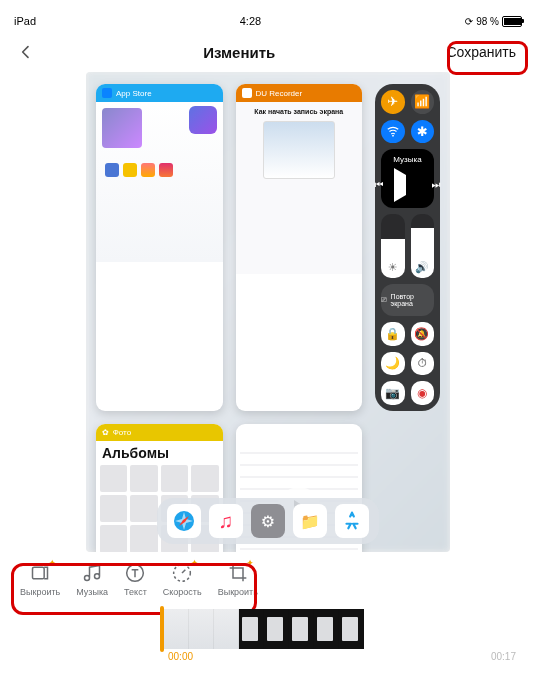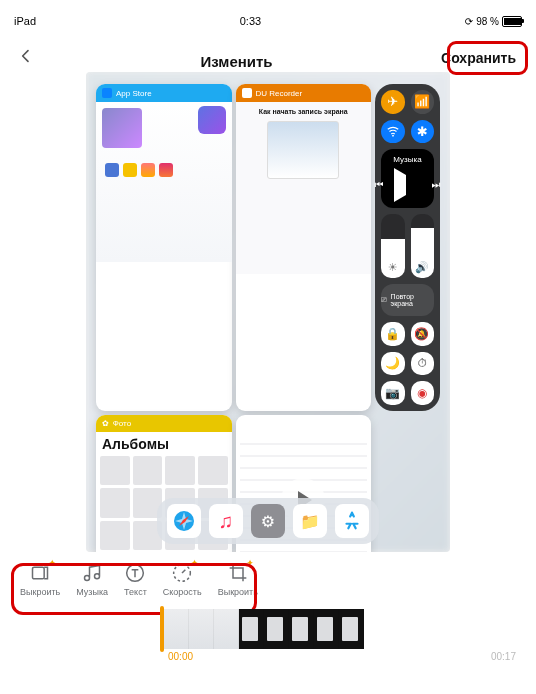--- a/index.html
+++ b/index.html
@@ -1,27 +1,27 @@
 <!DOCTYPE html>
 <html><head>
 <meta charset="utf-8">
 <style>
 html,body{margin:0;padding:0;font-family:-apple-system,BlinkMacSystemFont,"Helvetica Neue",Arial,sans-serif;background:#fff;color:#333}
 .screen{width:536px;height:694px;margin:8px auto;position:relative;box-sizing:border-box;overflow:hidden}
 .status-bar{display:flex;align-items:center;height:22px;padding:2px 14px;font-size:11px;color:#000;background:#fff}
 .status-bar .center{flex:1;text-align:center}
 .status-bar .right{display:flex;align-items:center;gap:3px;font-size:10px}
-.nav-bar{display:flex;align-items:flex-end;height:36px;padding:0 12px;background:#fff}
+.nav-bar{display:flex;align-items:center;height:36px;padding:0 12px;background:#fff}
 .nav-title{flex:1;text-align:center;font-size:15px;font-weight:600;color:#111}
 .back-btn{width:28px;height:28px;display:flex;align-items:center;justify-content:center;color:#555;font-size:22px;font-weight:300}
-.save-btn{font-size:14px;color:#111;font-weight:700;padding:4px 8px}
+.save-btn{font-size:14px;color:#111;font-weight:400;padding:4px 8px}
 .hl-save{position:absolute;right:8px;top:33px;width:75px;height:28px;border:3px solid #d70000;border-radius:9px;pointer-events:none}
 .preview{position:relative;width:364px;height:480px;margin:2px auto 0;background:#f0f0f0;border-radius:4px;overflow:hidden}
 .blurbg{position:absolute;inset:0;background:linear-gradient(135deg,#dfe6ea 0%,#e6eaef 40%,#d4dce2 100%);filter:blur(3px)}
-.cards{position:absolute;inset:0;padding:12px 10px 0 10px;display:grid;grid-template-columns:1fr 1fr 65px;gap:4px}
+.cards{position:absolute;inset:0;padding:12px 10px 0 10px;display:grid;grid-template-columns:1fr 1fr 65px;gap:13px}
 .card{background:#fff;border-radius:9px;box-shadow:0 3px 10px rgba(0,0,0,.15);overflow:hidden}
 .card-head{display:flex;align-items:center;gap:4px;padding:4px 6px;font-size:8px;color:#fff}
 .c1 .card-head{background:#1eaaf1}
 .c2 .card-head{background:#e87b00}
 .card-body{height:160px;background:#f9f9fb;position:relative}
 .c1 .card-body{background:linear-gradient(#fff,#f4f6f9)}
 .appico{display:inline-block;width:14px;height:14px;border-radius:3px;margin:3px}
 .c1 .card-body::before{content:"";position:absolute;left:6px;top:6px;width:40px;height:40px;border-radius:4px;background:linear-gradient(135deg,#88c,#c8f)}
 .c1 .card-body::after{content:"";position:absolute;right:6px;top:4px;width:28px;height:28px;border-radius:6px;background:linear-gradient(135deg,#5e72e3,#9b52e8)}
 .c2 .card-body{display:flex;flex-direction:column;align-items:center;justify-content:flex-start;padding:6px;font-size:6px;color:#666;text-align:center}
@@ -63,21 +63,21 @@
 .batt{display:inline-block;width:18px;height:9px;border:1px solid #000;border-radius:2px;position:relative}
 .batt::after{content:"";position:absolute;right:-3px;top:2px;width:2px;height:4px;background:#000;border-radius:0 1px 1px 0}
 .batt .fill{position:absolute;left:1px;top:1px;bottom:1px;width:95%;background:#000}
 </style>
 </head>
 <body>
 
 <div class="screen">
   <div class="status-bar">
     <span>iPad</span>
-    <span class="center">0:33</span>
+    <span class="center">4:28</span>
     <span class="right">
       <span>⟳</span>
       <span>98 %</span>
       <span class="batt">
           <span class="fill"></span>
         </span>
     </span>
   </div>
 
   <div class="nav-bar">

